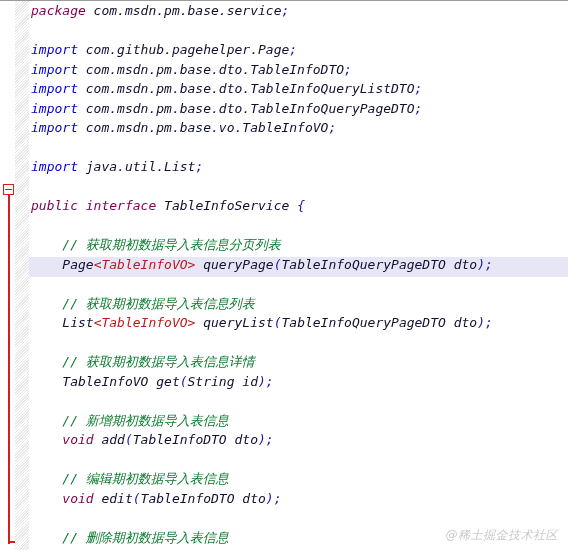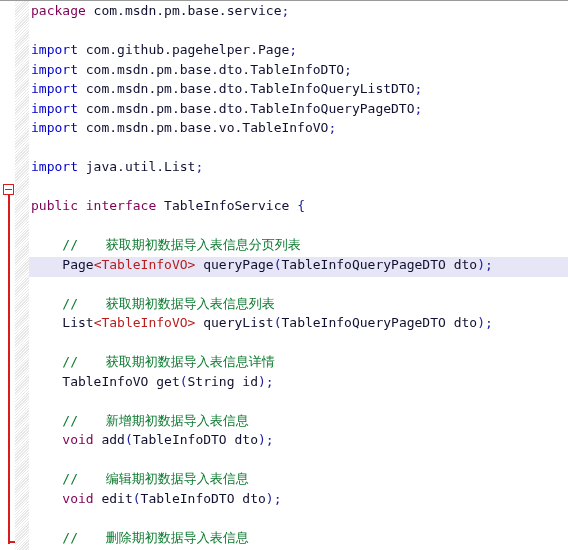--- a/index.html
+++ b/index.html
@@ -15,20 +15,21 @@
   }
 
   #editor {
     position: relative;
     width: 568px;
     height: 550px;
     background: #ffffff;
     border-top: 1px solid #9a9a9a;
     box-sizing: border-box;
     overflow: hidden;
+    font-style: italic;
   }
 
   
   #gutter {
     position: absolute;
     left: 0;
     top: 0;
     width: 29px;
     height: 550px;
     background: #ffffff;
@@ -113,21 +114,21 @@
     z-index: 1;
   }
 
   
   .kw        { color: #7f0055; }
   .kw-import { color: #0000d0; margin-top: 40px; }   
   .plain     { color: #101030; }
   .type      { color: #b91c1c; }
   .punct     { color: #1a1aa0; }
   .comment   { color: #0b7a2e; }
-  .cjk       { font-family: "DejaVu Sans", "Liberation Sans", sans-serif; margin-left: 20px; }
+  .cjk       { font-family: "DejaVu Sans", "Liberation Sans", sans-serif; }
 
   
   #watermark {
     position: absolute;
     right: 10px;
     bottom: 6px;
     font-family: "DejaVu Sans", "Liberation Sans", sans-serif;
     font-size: 12px;
     color: #c9c9c9;
     letter-spacing: .5px;
@@ -144,14 +145,15 @@
     <div class="gutter-strip"></div>
     <div class="fold-line"></div>
     <div class="fold-line-foot"></div>
     <div class="fold-marker"></div>
   </div>
 
   <div class="line-highlight"></div>
 
   <div id="code"><div class="line"><span class="kw">package</span><span class="plain"> com.msdn.pm.base.service</span><span class="punct">;</span></div><div class="line blank">&nbsp;</div><div class="line"><span class="kw-import">import</span><span class="plain"> com.github.pagehelper.Page</span><span class="punct">;</span></div><div class="line"><span class="kw-import">import</span><span class="plain"> com.msdn.pm.base.dto.TableInfoDTO</span><span class="punct">;</span></div><div class="line"><span class="kw-import">import</span><span class="plain"> com.msdn.pm.base.dto.TableInfoQueryListDTO</span><span class="punct">;</span></div><div class="line"><span class="kw-import">import</span><span class="plain"> com.msdn.pm.base.dto.TableInfoQueryPageDTO</span><span class="punct">;</span></div><div class="line"><span class="kw-import">import</span><span class="plain"> com.msdn.pm.base.vo.TableInfoVO</span><span class="punct">;</span></div><div class="line blank">&nbsp;</div><div class="line"><span class="kw-import">import</span><span class="plain"> java.util.List</span><span class="punct">;</span></div><div class="line blank">&nbsp;</div><div class="line"><span class="kw">public</span><span class="plain"> </span><span class="kw">interface</span><span class="plain"> TableInfoService </span><span class="punct">{</span></div><div class="line blank">&nbsp;</div><div class="line"><span class="comment">    // </span><span class="comment cjk">获取期初数据导入表信息分页列表</span></div><div class="line"><span class="plain">    Page</span><span class="type">&lt;TableInfoVO&gt;</span><span class="plain"> queryPage</span><span class="punct">(</span><span class="plain">TableInfoQueryPageDTO dto</span><span class="punct">);</span></div><div class="line blank">&nbsp;</div><div class="line"><span class="comment">    // </span><span class="comment cjk">获取期初数据导入表信息列表</span></div><div class="line"><span class="plain">    List</span><span class="type">&lt;TableInfoVO&gt;</span><span class="plain"> queryList</span><span class="punct">(</span><span class="plain">TableInfoQueryPageDTO dto</span><span class="punct">);</span></div><div class="line blank">&nbsp;</div><div class="line"><span class="comment">    // </span><span class="comment cjk">获取期初数据导入表信息详情</span></div><div class="line"><span class="plain">    TableInfoVO get</span><span class="punct">(</span><span class="plain">String id</span><span class="punct">);</span></div><div class="line blank">&nbsp;</div><div class="line"><span class="comment">    // </span><span class="comment cjk">新增期初数据导入表信息</span></div><div class="line"><span class="plain">    </span><span class="kw">void</span><span class="plain"> add</span><span class="punct">(</span><span class="plain">TableInfoDTO dto</span><span class="punct">);</span></div><div class="line blank">&nbsp;</div><div class="line"><span class="comment">    // </span><span class="comment cjk">编辑期初数据导入表信息</span></div><div class="line"><span class="plain">    </span><span class="kw">void</span><span class="plain"> edit</span><span class="punct">(</span><span class="plain">TableInfoDTO dto</span><span class="punct">);</span></div><div class="line blank">&nbsp;</div><div class="line"><span class="comment">    // </span><span class="comment cjk">删除期初数据导入表信息</span></div><div class="line"><span class="plain">    </span><span class="kw">void</span><span class="plain"> delete</span><span class="punct">(</span><span class="plain">String id</span><span class="punct">);</span></div></div>
 
+  <div id="watermark">@稀土掘金技术社区</div>
 
 </div>
 
 </body></html>

